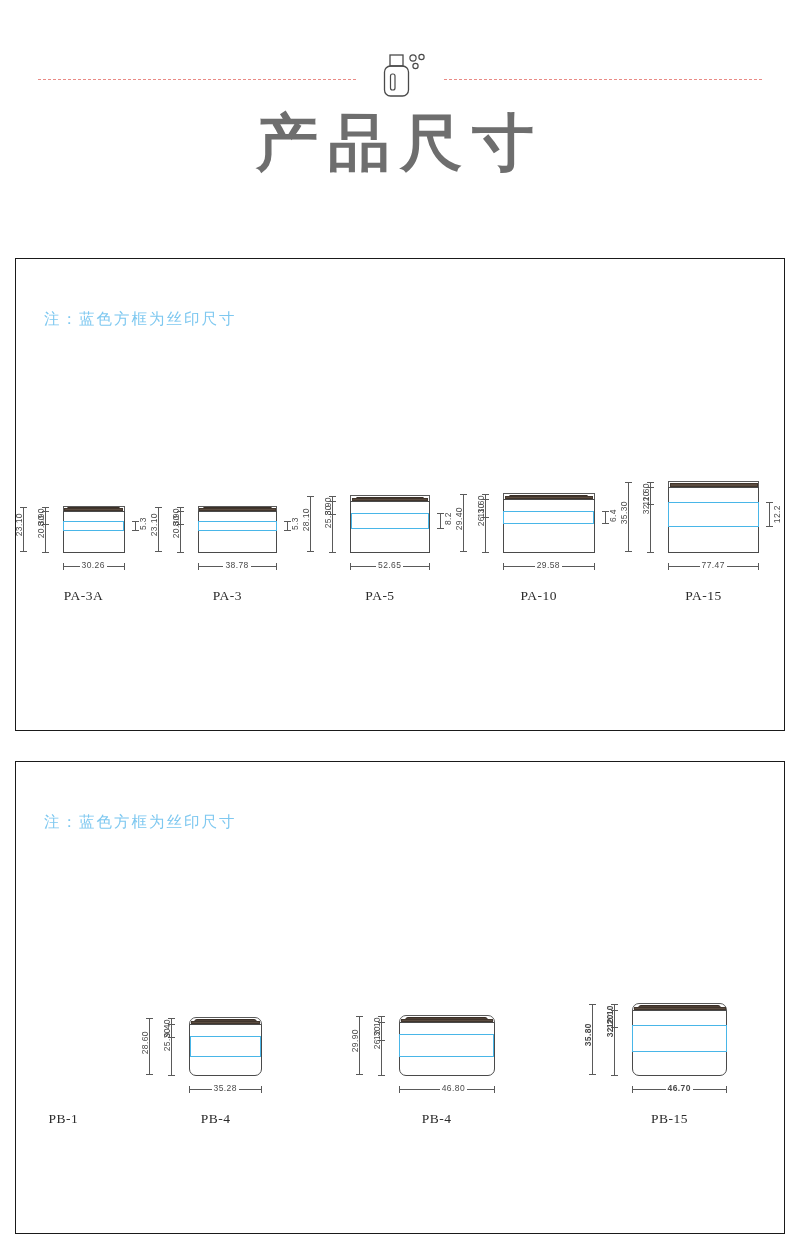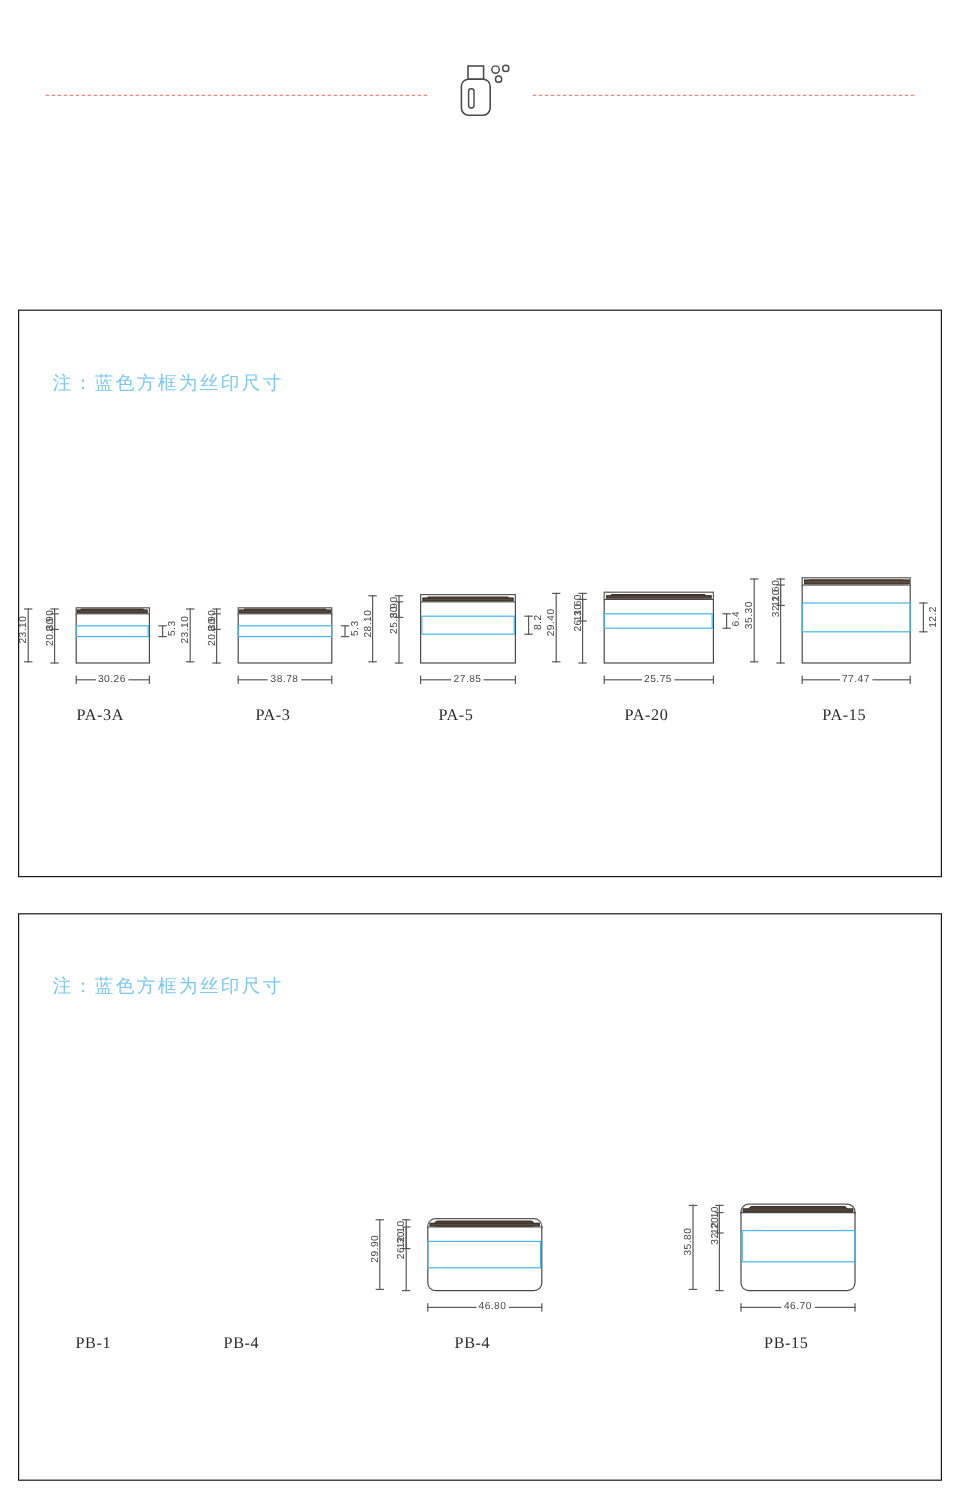--- a/index.html
+++ b/index.html
@@ -180,20 +180,21 @@
         <rect x="26.5" y="25" width="4.5" height="16" rx="2" ry="2" fill="none" stroke="#4a4a4a" stroke-width="1.2"></rect>
         <circle cx="49" cy="9" r="3.1" fill="none" stroke="#4a4a4a" stroke-width="1.2"></circle>
         <circle cx="57.5" cy="8" r="2.6" fill="none" stroke="#4a4a4a" stroke-width="1.2"></circle>
         <circle cx="51.5" cy="17" r="2.6" fill="none" stroke="#4a4a4a" stroke-width="1.2"></circle>
       </svg>
     </div>
 
     <div class="dash-line right"></div>
   </div>
 
+  <div class="title">产品尺寸</div>
 </div>
 
 <div class="panel" id="panel-a">
   <div class="panel-note">注：蓝色方框为丝印尺寸</div>
   <div class="row" id="row-a">
       <div class="item">
         <div class="drawing" style="width: 134.033px; height: 73.355px;">
           <div class="cap-outer" style="left:46px;top:0px;width:62.033px;height:7.740000000000002px;"></div>
           <div class="cap-band" style="left:50.34231px;top:1.7220000000000006px;width:53.34838px;height:6px;
              border-radius:1px;"></div>
@@ -256,21 +257,21 @@
           <div class="silk" style="left:46.5px;top:17.1503px;width:78.294px;height:16.81px;"></div>
           <div class="dim-v" style="left:6px;top:1px;height:55.605px;"></div>
           <div class="dim-v-label" style="left:-3px;top:12.802499999999998px;">28.10</div>
           <div class="dim-v" style="left:28px;top:1px;height:18.244999999999997px;"></div>
           <div class="dim-v-label" style="left:19px;top:2px;">8.90</div>
           <div class="dim-v" style="left:28px;top:5.740000000000002px;height:51.864999999999995px;"></div>
           <div class="dim-v-label" style="left:19px;top:9.740000000000002px;">25.30</div>
           <div class="dim-v" style="left:135.29399999999998px;top:17.1503px;height:16.81px;"></div>
           <div class="dim-v-label" style="left:138.29399999999998px;top:16.555300000000003px;">8.2</div>
           <div class="dim-h" style="left:46px;top:70.60499999999999px;width:79.294px;"></div>
-          <div class="dim-h-label" style="left:71.64699999999999px;top:64.60499999999999px;">27.85</div>
+          <div class="dim-h-label" style="left:71.64699999999999px;top:64.60499999999999px;">52.65</div>
         </div>
         <div class="item-label">PA-5</div>
       </div>
       <div class="item">
         <div class="drawing" style="width: 163.84px; height: 86.27px;">
           <div class="cap-outer" style="left:46px;top:0px;width:91.83999999999999px;height:8.35499999999999px;"></div>
           <div class="cap-band" style="left:52.4288px;top:1.9064999999999968px;width:78.98239999999998px;height:6px;
              border-radius:1px;"></div>
           <div class="cap-band2" style="left:54.2656px;top:3.7064999999999966px;width:75.30879999999999px;height:1.5px;"></div>
           <div class="thread-line" style="left:53.3472px;top:9.406499999999998px;width:77.14559999999999px;"></div>
@@ -281,23 +282,23 @@
           <div class="silk" style="left:46.5px;top:18.21629999999999px;width:90.83999999999999px;height:13.12px;"></div>
           <div class="dim-v" style="left:6px;top:1px;height:58.26999999999999px;"></div>
           <div class="dim-v-label" style="left:-3px;top:14.134999999999994px;">29.40</div>
           <div class="dim-v" style="left:28px;top:1px;height:23.779999999999998px;"></div>
           <div class="dim-v-label" style="left:19px;top:2px;">11.60</div>
           <div class="dim-v" style="left:28px;top:6.35499999999999px;height:53.915px;"></div>
           <div class="dim-v-label" style="left:19px;top:10.35499999999999px;">26.30</div>
           <div class="dim-v" style="left:147.83999999999997px;top:18.21629999999999px;height:13.12px;"></div>
           <div class="dim-v-label" style="left:150.83999999999997px;top:15.776299999999988px;">6.4</div>
           <div class="dim-h" style="left:46px;top:73.26999999999998px;width:91.83999999999999px;"></div>
-          <div class="dim-h-label" style="left:77.91999999999999px;top:67.26999999999998px;">25.75</div>
-        </div>
-        <div class="item-label">PA-20</div>
+          <div class="dim-h-label" style="left:77.91999999999999px;top:67.26999999999998px;">29.58</div>
+        </div>
+        <div class="item-label">PA-10</div>
       </div>
       <div class="item">
         <div class="drawing" style="width: 163.635px; height: 98.365px;">
           <div class="cap-outer" style="left:46px;top:0px;width:91.63499999999999px;height:8.35499999999999px;"></div>
           <div class="cap-band" style="left:52.41445px;top:1.9064999999999968px;width:78.80609999999999px;height:6px;
              border-radius:1px;"></div>
           <div class="cap-band2" style="left:54.24715px;top:3.7064999999999966px;width:75.14069999999998px;height:1.5px;"></div>
           <div class="thread-line" style="left:53.330799999999996px;top:9.406499999999998px;width:76.97339999999998px;"></div>
           <div class="knob" style="left:54.24715px;top:6.906499999999997px;"></div>
           <div class="knob" style="left:124.80609999999999px;top:6.906499999999997px;"></div>
@@ -320,20 +321,40 @@
     </div>
 </div>
 
 <div class="panel" id="panel-b">
   <div class="panel-note">注：蓝色方框为丝印尺寸</div>
   <div class="row" id="row-b">
       <div class="item">
         <div class="item-label">PB-1</div>
       </div>
       <div class="item">
+        <div class="drawing" style="width: 144.324px; height: 84.63px;">
+          <div class="cap-outer round" style="left:46px;top:0px;width:72.324px;height:8.765px;"></div>
+          <div class="cap-band" style="left:51.06268px;top:2.0295px;width:62.19864px;height:6px;
+             border-radius:3px;"></div>
+          <div class="cap-band2" style="left:52.50916px;top:3.8295px;width:59.305679999999995px;height:1.5px;"></div>
+          <div class="thread-line" style="left:51.78592px;top:9.5295px;width:60.752159999999996px;"></div>
+          <div class="knob" style="left:52.50916px;top:7.0295000000000005px;"></div>
+          <div class="knob" style="left:108.19864px;top:7.0295000000000005px;"></div>
+          <div class="collar" style="left:47.44648px;top:3.2650000000000006px;width:69.43104px;height:3.5px;"></div>
+          <div class="jar-body round" style="left:46px;top:6.765000000000001px;width:72.324px;height:51.864999999999995px;"></div>
+          <div class="silk" style="left:46.5px;top:18.1753px;width:71.324px;height:21.783299999999997px;"></div>
+          <div class="dim-v" style="left:6px;top:1px;height:56.629999999999995px;"></div>
+          <div class="dim-v-label" style="left:-3px;top:13.314999999999998px;">28.60</div>
+          <div class="dim-v" style="left:28px;top:1px;height:19.27px;"></div>
+          <div class="dim-v-label" style="left:19px;top:2px;">9.40</div>
+          <div class="dim-v" style="left:28px;top:6.765000000000001px;height:51.864999999999995px;"></div>
+          <div class="dim-v-label" style="left:19px;top:10.765px;">25.30</div>
+          <div class="dim-h" style="left:46px;top:71.63px;width:72.324px;"></div>
+          <div class="dim-h-label" style="left:68.162px;top:65.63px;">35.28</div>
+        </div>
         <div class="item-label">PB-4</div>
       </div>
       <div class="item">
         <div class="drawing" style="width: 167.94px; height: 87.295px;">
           <div class="cap-outer round" style="left:46px;top:0px;width:95.93999999999998px;height:9.379999999999995px;"></div>
           <div class="cap-band" style="left:52.7158px;top:2.2139999999999986px;width:82.50839999999998px;height:6px;
              border-radius:3px;"></div>
           <div class="cap-band2" style="left:54.6346px;top:4.0139999999999985px;width:78.67079999999999px;height:1.5px;"></div>
           <div class="thread-line" style="left:53.6752px;top:9.713999999999999px;width:80.58959999999999px;"></div>
           <div class="knob" style="left:54.6346px;top:7.213999999999999px;"></div>
@@ -346,21 +367,21 @@
           <div class="dim-v" style="left:28px;top:1px;height:24.804999999999996px;"></div>
           <div class="dim-v-label" style="left:19px;top:2px;">12.10</div>
           <div class="dim-v" style="left:28px;top:7.3799999999999955px;height:53.915px;"></div>
           <div class="dim-v-label" style="left:19px;top:11.379999999999995px;">26.30</div>
           <div class="dim-h" style="left:46px;top:74.29499999999999px;width:95.93999999999998px;"></div>
           <div class="dim-h-label" style="left:87px;top:68.29499999999999px;">46.80</div>
         </div>
         <div class="item-label">PB-4</div>
       </div>
       <div class="item">
-        <div class="drawing" style="width: 167.735px; height: 99.39px;">
+        <div class="drawing" style="width: 167.735px; height: 99.39px; font-weight: bold;">
           <div class="cap-outer round" style="left:46px;top:0px;width:95.735px;height:9.379999999999981px;"></div>
           <div class="cap-band" style="left:52.70145px;top:2.213999999999994px;width:82.3321px;height:6px;
              border-radius:3px;"></div>
           <div class="cap-band2" style="left:54.61615px;top:4.013999999999994px;width:78.50269999999999px;height:1.5px;"></div>
           <div class="thread-line" style="left:53.6588px;top:9.713999999999995px;width:80.4174px;"></div>
           <div class="knob" style="left:54.61615px;top:7.213999999999995px;"></div>
           <div class="knob" style="left:128.3321px;top:7.213999999999995px;"></div>
           <div class="collar" style="left:47.9147px;top:3.8799999999999812px;width:91.90559999999999px;height:3.5px;"></div>
           <div class="jar-body round" style="left:46px;top:7.379999999999981px;width:95.735px;height:66.01px;"></div>
           <div class="silk" style="left:46.5px;top:21.902199999999983px;width:94.735px;height:27.7242px;"></div>

